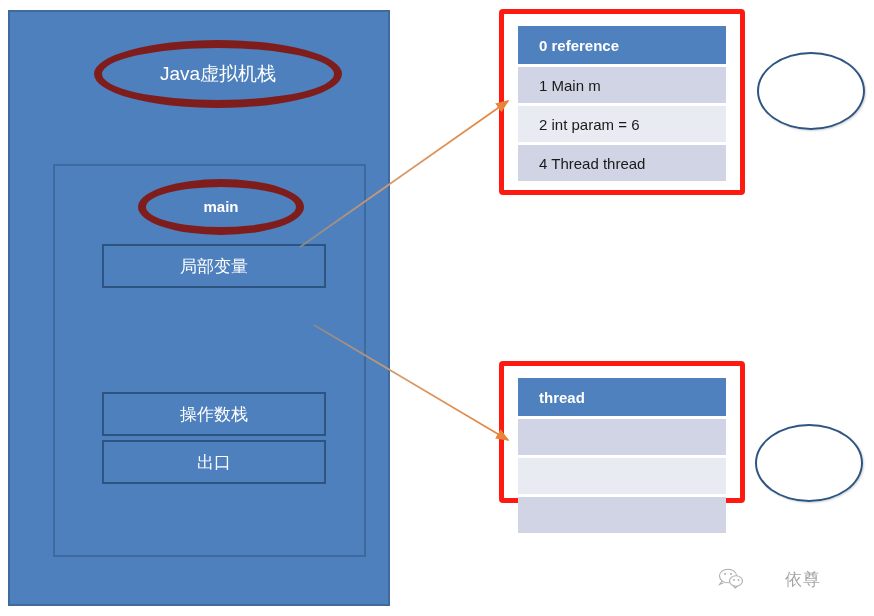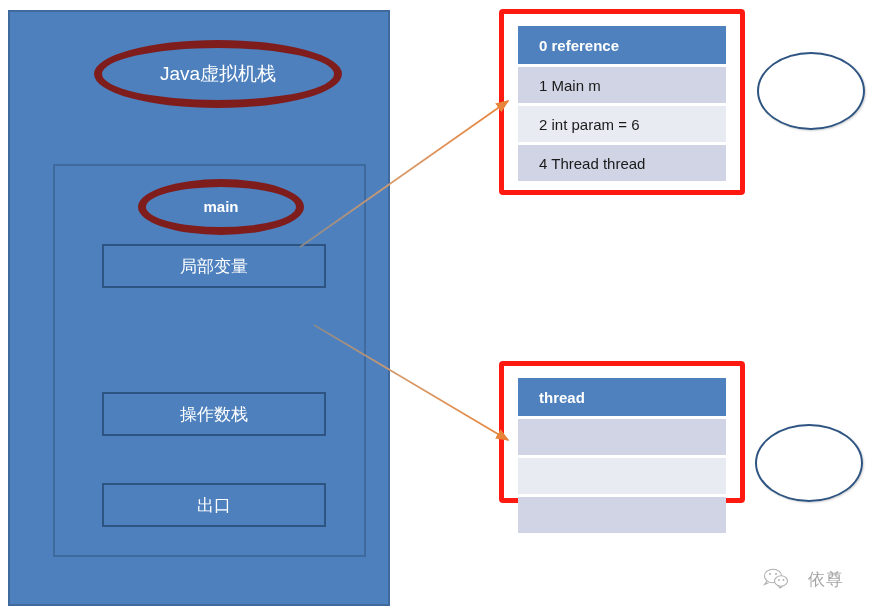--- a/index.html
+++ b/index.html
@@ -73,21 +73,21 @@
     box-sizing: border-box;
     display: flex;
     align-items: center;
     justify-content: center;
     color: #FFFFFF;
     font-size: 17px;
   }
   .slot-0 { top: 232px; }
   .slot-1 { top: 306px; }
   .slot-2 { top: 380px; }
-  .slot-3 { top: 471px; }
+  .slot-3 { top: 428px; }
 
   
   .red-box {
     position: absolute;
     border: 5px solid #FF1A11;
     border-radius: 4px;
     background: #FFFFFF;
     box-sizing: border-box;
   }
   .red-box-1 {
@@ -138,28 +138,29 @@
   .arrow-svg {
     position: absolute;
     left: 0; top: 0;
     width: 874px; height: 616px;
     pointer-events: none;
   }
 
   
   .watermark {
     position: absolute;
-    left: 762px;
+    left: 717px;
     top: 562px;
     width: 104px;
     height: 34px;
     display: flex;
     align-items: center;
     gap: 16px;
     opacity: 0.55;
+    justify-content: space-between;
   }
   .wm-text {
     font-size: 17px;
     color: #5A5A5A;
     letter-spacing: 1px;
   }
 </style>
 </head>
 <body>
 

